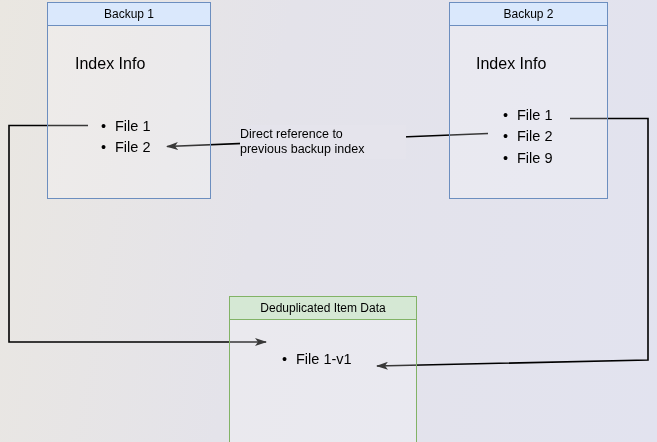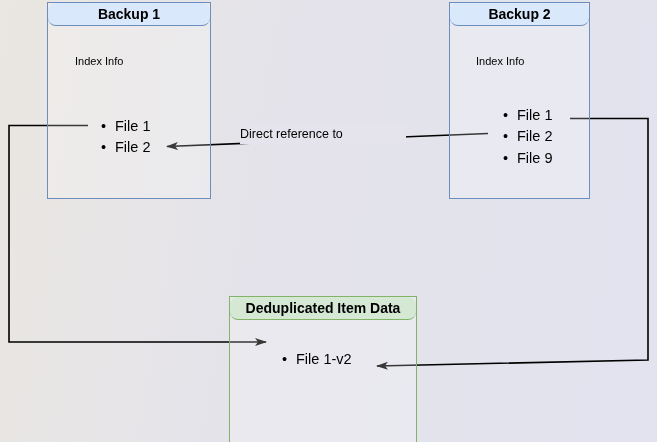--- a/index.html
+++ b/index.html
@@ -26,57 +26,56 @@
     box-sizing: border-box;
     background: rgba(255,255,255,0.22);
   }
   .box.blue  { border: 1.6px solid var(--blue-box-border, #6c8ebf); }
   .box.green { border: 1.6px solid var(--green-box-border, #82b366); }
   .box-header {
     box-sizing: border-box;
     height: 23px;
     line-height: 22px;
     text-align: center;
-    font-size: 14px;
-    font-weight: bold;
+    font-size: 12px;
+    font-weight: normal;
     white-space: nowrap;
     overflow: hidden;
-    border-radius: 8px;
   }
   .blue  .box-header {
     background: var(--blue-box-header, #dae8fc);
     border-bottom: 1.6px solid var(--blue-box-border, #6c8ebf);
   }
   .green .box-header {
     background: var(--green-box-header, #d5e8d4);
     border-bottom: 1.6px solid var(--green-box-border, #82b366);
   }
   .subtitle {
     position: absolute;
-    font-size: 11px;
+    font-size: 16px;
     white-space: nowrap;
   }
   ul.file-list {
     position: absolute;
     margin: 0;
     padding: 0;
     list-style: none;
     font-size: 14.5px;
     line-height: 21.4px;
     white-space: nowrap;
   }
   ul.file-list li { display: flex; }
   ul.file-list li::before {
     content: "\2022";
     width: 14px;
     flex: 0 0 14px;
   }
   
   .box-backup1 { left: 47px;  top: 2px;   width: 164px; height: 197px; }
-  .box-backup2 { left: 449px; top: 2px;   width: 141px; height: 197px; }
+  .box-backup2 { left: 449px; top: 2px;   width: 159px; height: 197px; }
   .box-dedup   { left: 229px; top: 296px; width: 188px; height: 158px; }
   .box-backup1 .subtitle { left: 27px; top: 52px; }
   .box-backup2 .subtitle { left: 26px; top: 52px; }
   .box-backup1 ul.file-list { left: 53px; top: 113px; }
   .box-backup2 ul.file-list { left: 53px; top: 102px; }
   .box-dedup   ul.file-list { left: 52px; top: 52px; }
   .edge-label {
     position: absolute;
     left: 240px; top: 125px;
     width: 166px;
@@ -119,21 +118,22 @@
     <ul class="file-list">
         <li>File 1</li>
         <li>File 2</li>
         <li>File 9</li>
       </ul>
   </div>
 
   <div class="box green box-dedup">
     <div class="box-header">Deduplicated Item Data</div>
     <ul class="file-list">
-        <li>File 1-v2</li>
+        <li>File 1-v1</li>
       </ul>
   </div>
 
   <div class="edge-label">
     <div>Direct reference to</div>
+    <div>previous backup index</div>
   </div>
 
 </div>
 
 </body></html>

